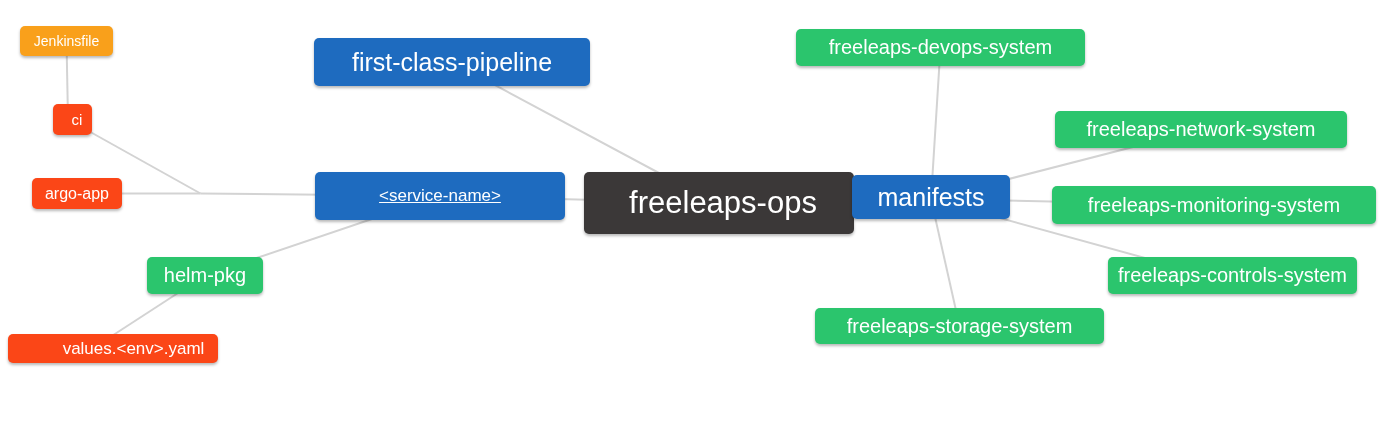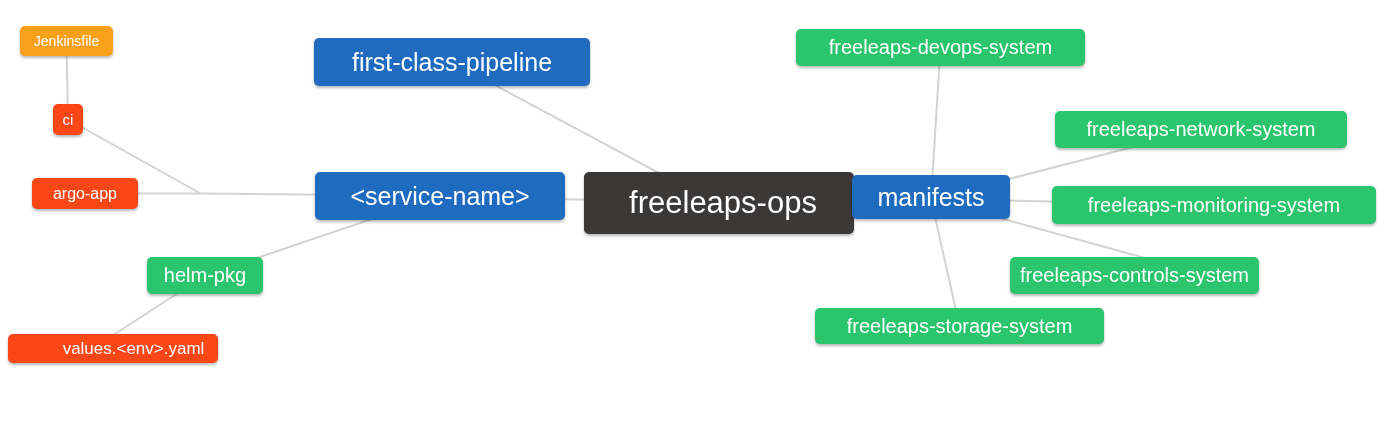--- a/index.html
+++ b/index.html
@@ -41,33 +41,33 @@
     user-select: none;
   }
   .role-root   { background: var(--c-root,   #3b3838); padding-left: 8px; }
   .role-branch { background: var(--c-branch, #1e6bbf); }
   .role-leaf   { background: var(--c-leaf,   #2bc56d); }
   .role-detail { background: var(--c-detail, #fb4617); }
   .role-file   { background: var(--c-file,   #f9a01b); }
 
   
   #n-jenkinsfile          { left: 20px;   top: 26px;  width: 93px;  height: 30px; font-size: 14px; }
-  #n-ci                   { left: 53px;   top: 104px; width: 30px;  height: 31px; font-size: 15px; }
-  #n-argo_app             { left: 32px;   top: 178px; width: 106px;  height: 31px; font-size: 16px; }
+  #n-ci                   { left: 53px;   top: 104px; width: 30px;  height: 31px; font-size: 15px; padding-left: 9px; }
+  #n-argo_app             { left: 32px;   top: 178px; width: 90px;  height: 31px; font-size: 16px; }
   #n-env                  { left: 157px;  top: 175px; width: 87px;  height: 37px; font-size: 20px; }
   #n-helm_pkg             { left: 147px;  top: 257px; width: 116px; height: 37px; font-size: 20px; }
   #n-values_env_yaml      { left: 8px;    top: 334px; width: 169px; height: 29px; font-size: 17px; padding-left: 41px; }
   #n-first_class_pipeline { left: 314px;  top: 38px;  width: 276px; height: 48px; font-size: 25px; }
-  #n-service_name         { left: 315px;  top: 172px; width: 250px; height: 48px; font-size: 25px; }
+  #n-service_name         { left: 315px;  top: 172px; width: 250px; height: 48px; font-size: 17px; text-decoration: underline; }
   #n-root                 { left: 584px;  top: 172px; width: 262px; height: 62px; font-size: 31px; }
   #n-manifests            { left: 852px;  top: 175px; width: 158px; height: 44px; font-size: 25px; }
   #n-devops_system        { left: 796px;  top: 29px;  width: 289px; height: 37px; font-size: 20px; }
   #n-network_system       { left: 1055px; top: 111px; width: 292px; height: 37px; font-size: 20px; }
   #n-monitoring_system    { left: 1052px; top: 186px; width: 324px; height: 38px; font-size: 20px; }
-  #n-controls_system      { left: 1010px; top: 257px; width: 249px; height: 37px; font-size: 20px; }
+  #n-controls_system      { left: 1108px; top: 257px; width: 249px; height: 37px; font-size: 20px; }
   #n-storage_system       { left: 815px;  top: 308px; width: 289px; height: 36px; font-size: 20px; }
 </style>
 </head>
 <body>
 
 <div id="mindmap">
   <svg id="edge-layer" xmlns="http://www.w3.org/2000/svg">
       <line x1="715" y1="203" x2="452" y2="62"></line>
       <line x1="715" y1="203" x2="440" y2="196"></line>
       <line x1="715" y1="203" x2="931" y2="199"></line>

